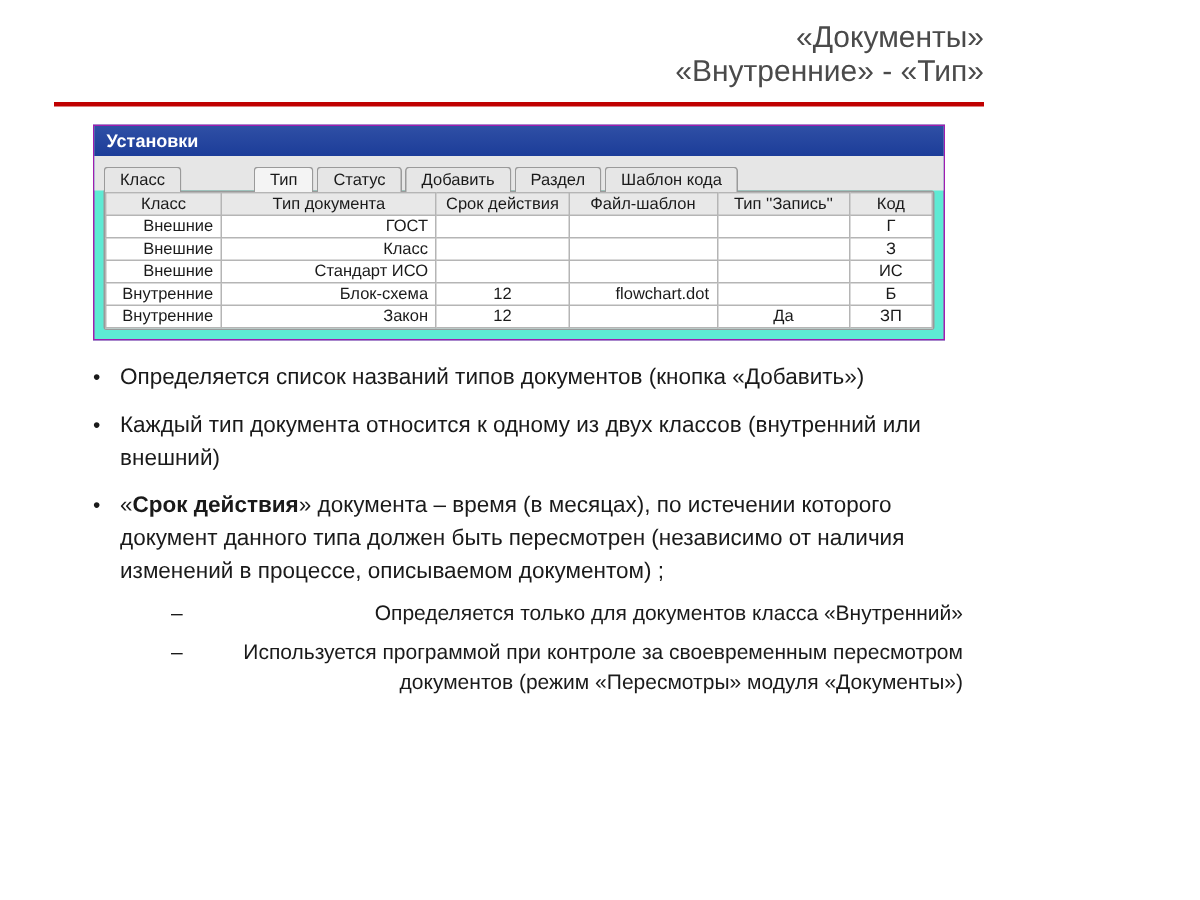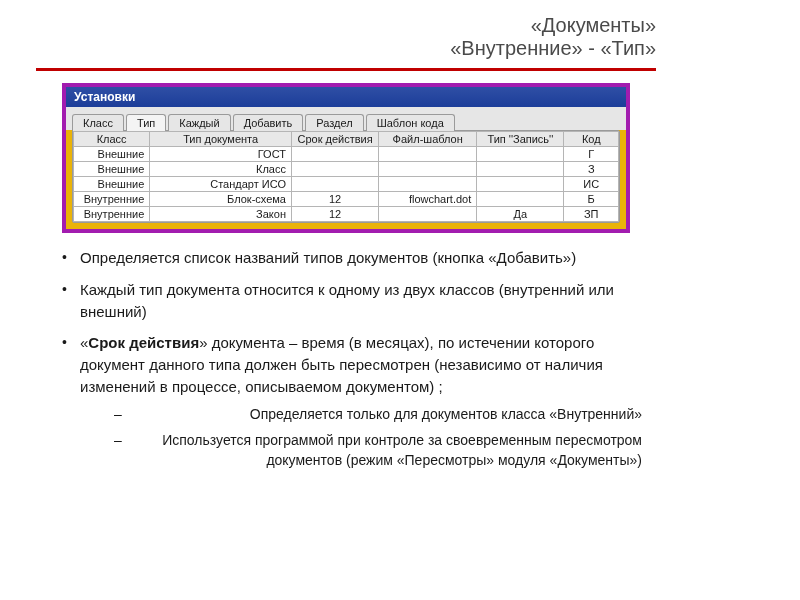--- a/index.html
+++ b/index.html
@@ -25,22 +25,22 @@
     color: #4a4a4a;
   }
   .rule {
     height: 3px;
     background: #c00000;
     margin: 4px 36px 12px 36px;
   }
 
   .app-window {
     margin: 0 62px 14px 62px;
-    border: 4px solid #a21caf;
-    background: #eab308;
+    border: 1px solid #a21caf;
+    background: #5eead4;
     font-size: 11px;
     font-family: Tahoma, Arial, sans-serif;
   }
   .titlebar {
     background: linear-gradient(#2f4fa5, #1c3d99);
     color: #fff;
     padding: 3px 8px;
     font-weight: bold;
     font-size: 12px;
   }
@@ -57,20 +57,21 @@
     border-bottom: none;
     background: #e6e6e6;
     font-size: 11px;
     position: relative;
     top: 1px;
     border-radius: 3px 3px 0 0;
   }
   .tab.active {
     background: #f4f4f4;
     z-index: 2;
+    margin-left: 46px;
   }
   .tabcontent {
     border: 1px solid #9a9a9a;
     margin: 0 6px 6px 6px;
     background: #fff;
     border-radius: 0 2px 2px 2px;
   }
   table.grid {
     border-collapse: collapse;
     width: 100%;
@@ -131,21 +132,21 @@
   </div>
   <div class="rule"></div>
 
   <div class="app-window">
     <div class="titlebar">
       <span>Установки</span>
     </div>
     <div class="tabbar">
       <div class="tab"><span>Класс</span></div>
       <div class="tab active"><span>Тип</span></div>
-      <div class="tab"><span>Каждый</span></div>
+      <div class="tab"><span>Статус</span></div>
       <div class="tab"><span>Добавить</span></div>
       <div class="tab"><span>Раздел</span></div>
       <div class="tab"><span>Шаблон кода</span></div>
     </div>
     <div class="tabcontent">
       <table class="grid">
         <colgroup>
           <col style="width:14%">
             <col style="width:26%">
             <col style="width:16%">

